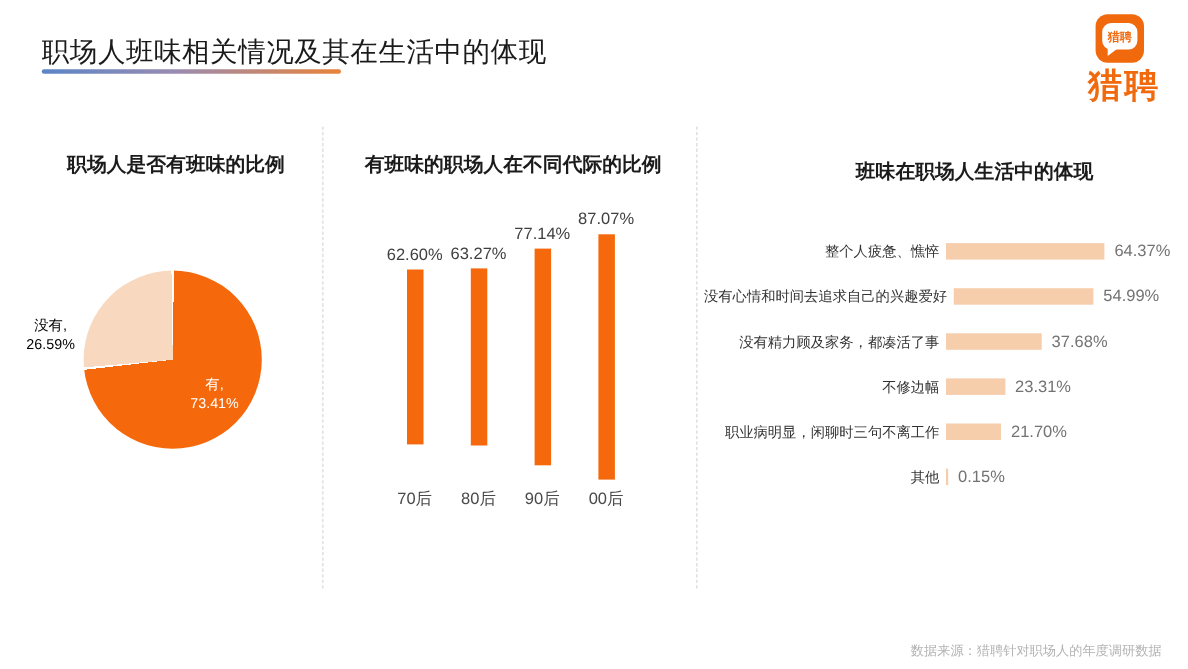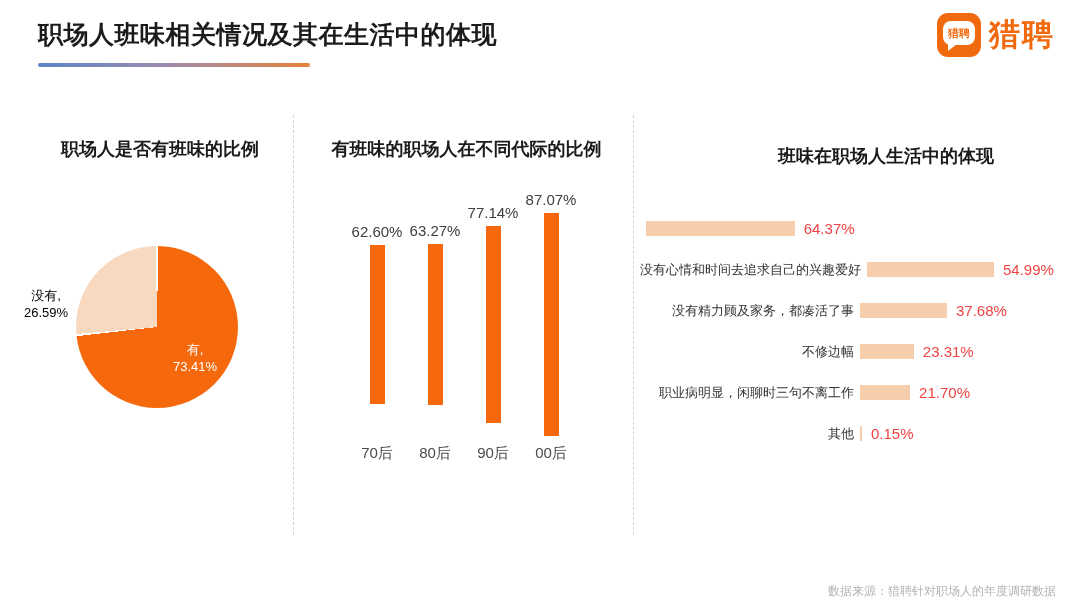--- a/index.html
+++ b/index.html
@@ -1,26 +1,26 @@
 <!DOCTYPE html>
 <html><head>
 <meta charset="utf-8">
 <style>
   * { margin:0; padding:0; box-sizing:border-box; }
   html,body { width:1080px; height:608px; background:#ffffff; }
   body { font-family:"Liberation Sans","DejaVu Sans",sans-serif; }
   .page { position:relative; width:1080px; height:608px; background:#fff; overflow:hidden; }
 
   
-  .main-title { position:absolute; left:38px; top:18px; font-size:25px; font-weight:700; color:#1b1b1b; letter-spacing:0.5px; }
+  .main-title { position:absolute; left:38px; top:30px; font-size:25px; font-weight:400; color:#1b1b1b; letter-spacing:0.5px; }
   .title-underline { position:absolute; left:38px; top:63px; width:272px; height:4px; border-radius:2px;
                      background:linear-gradient(90deg,#5b85c8 0%,#9a8bb0 45%,#e8833a 100%); }
 
   
-  .logo { position:absolute; top:13px; right:25px; display:flex; align-items:center; }
+  .logo { position:absolute; top:13px; right:25px; display:flex; align-items:center;flex-direction:column; }
   .logo-icon { position:relative; width:44px; height:44px; background:#f1690d; border-radius:11px; }
   .logo-bubble { position:absolute; left:6px; top:8px; width:32px; height:24px; background:#ffffff; border-radius:8px;
                  display:flex; align-items:center; justify-content:center; }
   .logo-bubble::after { content:""; position:absolute; left:5px; bottom:-6px; width:0; height:0;
                         border-left:9px solid #ffffff; border-bottom:7px solid transparent; }
   .logo-bubble-text { font-size:11px; font-weight:700; color:#f1690d; letter-spacing:0; }
   .logo-wordmark { margin-left:8px; font-size:31px; font-weight:700; color:#f1690d; letter-spacing:2px; }
 
   
   .divider { position:absolute; top:115px; height:420px; width:0; border-left:1px dashed #d4d4d4; }
@@ -45,21 +45,21 @@
   .vval { font-size:15px; color:#404040; margin-bottom:5px; white-space:nowrap; }
   .vbar { width:15px; }
   .vxlabels { position:absolute; left:348px; top:444px; width:232px; display:flex; }
   .vxlabel { width:58px; text-align:center; font-size:15px; color:#4a4a4a; }
 
   
   .hchart { position:absolute; left:640px; top:208px; width:424px; }
   .hrow { height:41px; display:flex; align-items:center; }
   .hlabel { flex:0 0 214px; text-align:right; font-size:13px; color:#333333; white-space:nowrap; }
   .hbar { height:15px; margin-left:6px; }
-  .hval { margin-left:9px; font-size:15px; color:#ef4444; white-space:nowrap; }
+  .hval { margin-left:9px; font-size:15px; color:#737373; white-space:nowrap; }
 
   
   .footer-source { position:absolute; right:24px; top:569px; font-size:12px; color:#b3b3b3;margin-top:14px; }
 </style>
 </head>
 <body>
 
 <div class="page">
 
   <div class="main-title">职场人班味相关情况及其在生活中的体现</div>
@@ -105,20 +105,21 @@
     </div>
   <div class="vxlabels" id="vxlabels">
       <span class="vxlabel">70后</span>
       <span class="vxlabel">80后</span>
       <span class="vxlabel">90后</span>
       <span class="vxlabel">00后</span>
     </div>
 
   <div class="hchart" id="hchart">
       <div class="hrow">
+        <div class="hlabel">整个人疲惫、憔悴</div>
         <div class="hbar" style="width: 148.7px; background: rgb(247, 206, 172);"></div>
         <div class="hval">64.37%</div>
       </div>
       <div class="hrow">
         <div class="hlabel">没有心情和时间去追求自己的兴趣爱好</div>
         <div class="hbar" style="width: 127px; background: rgb(247, 206, 172);"></div>
         <div class="hval">54.99%</div>
       </div>
       <div class="hrow">
         <div class="hlabel">没有精力顾及家务，都凑活了事</div>

